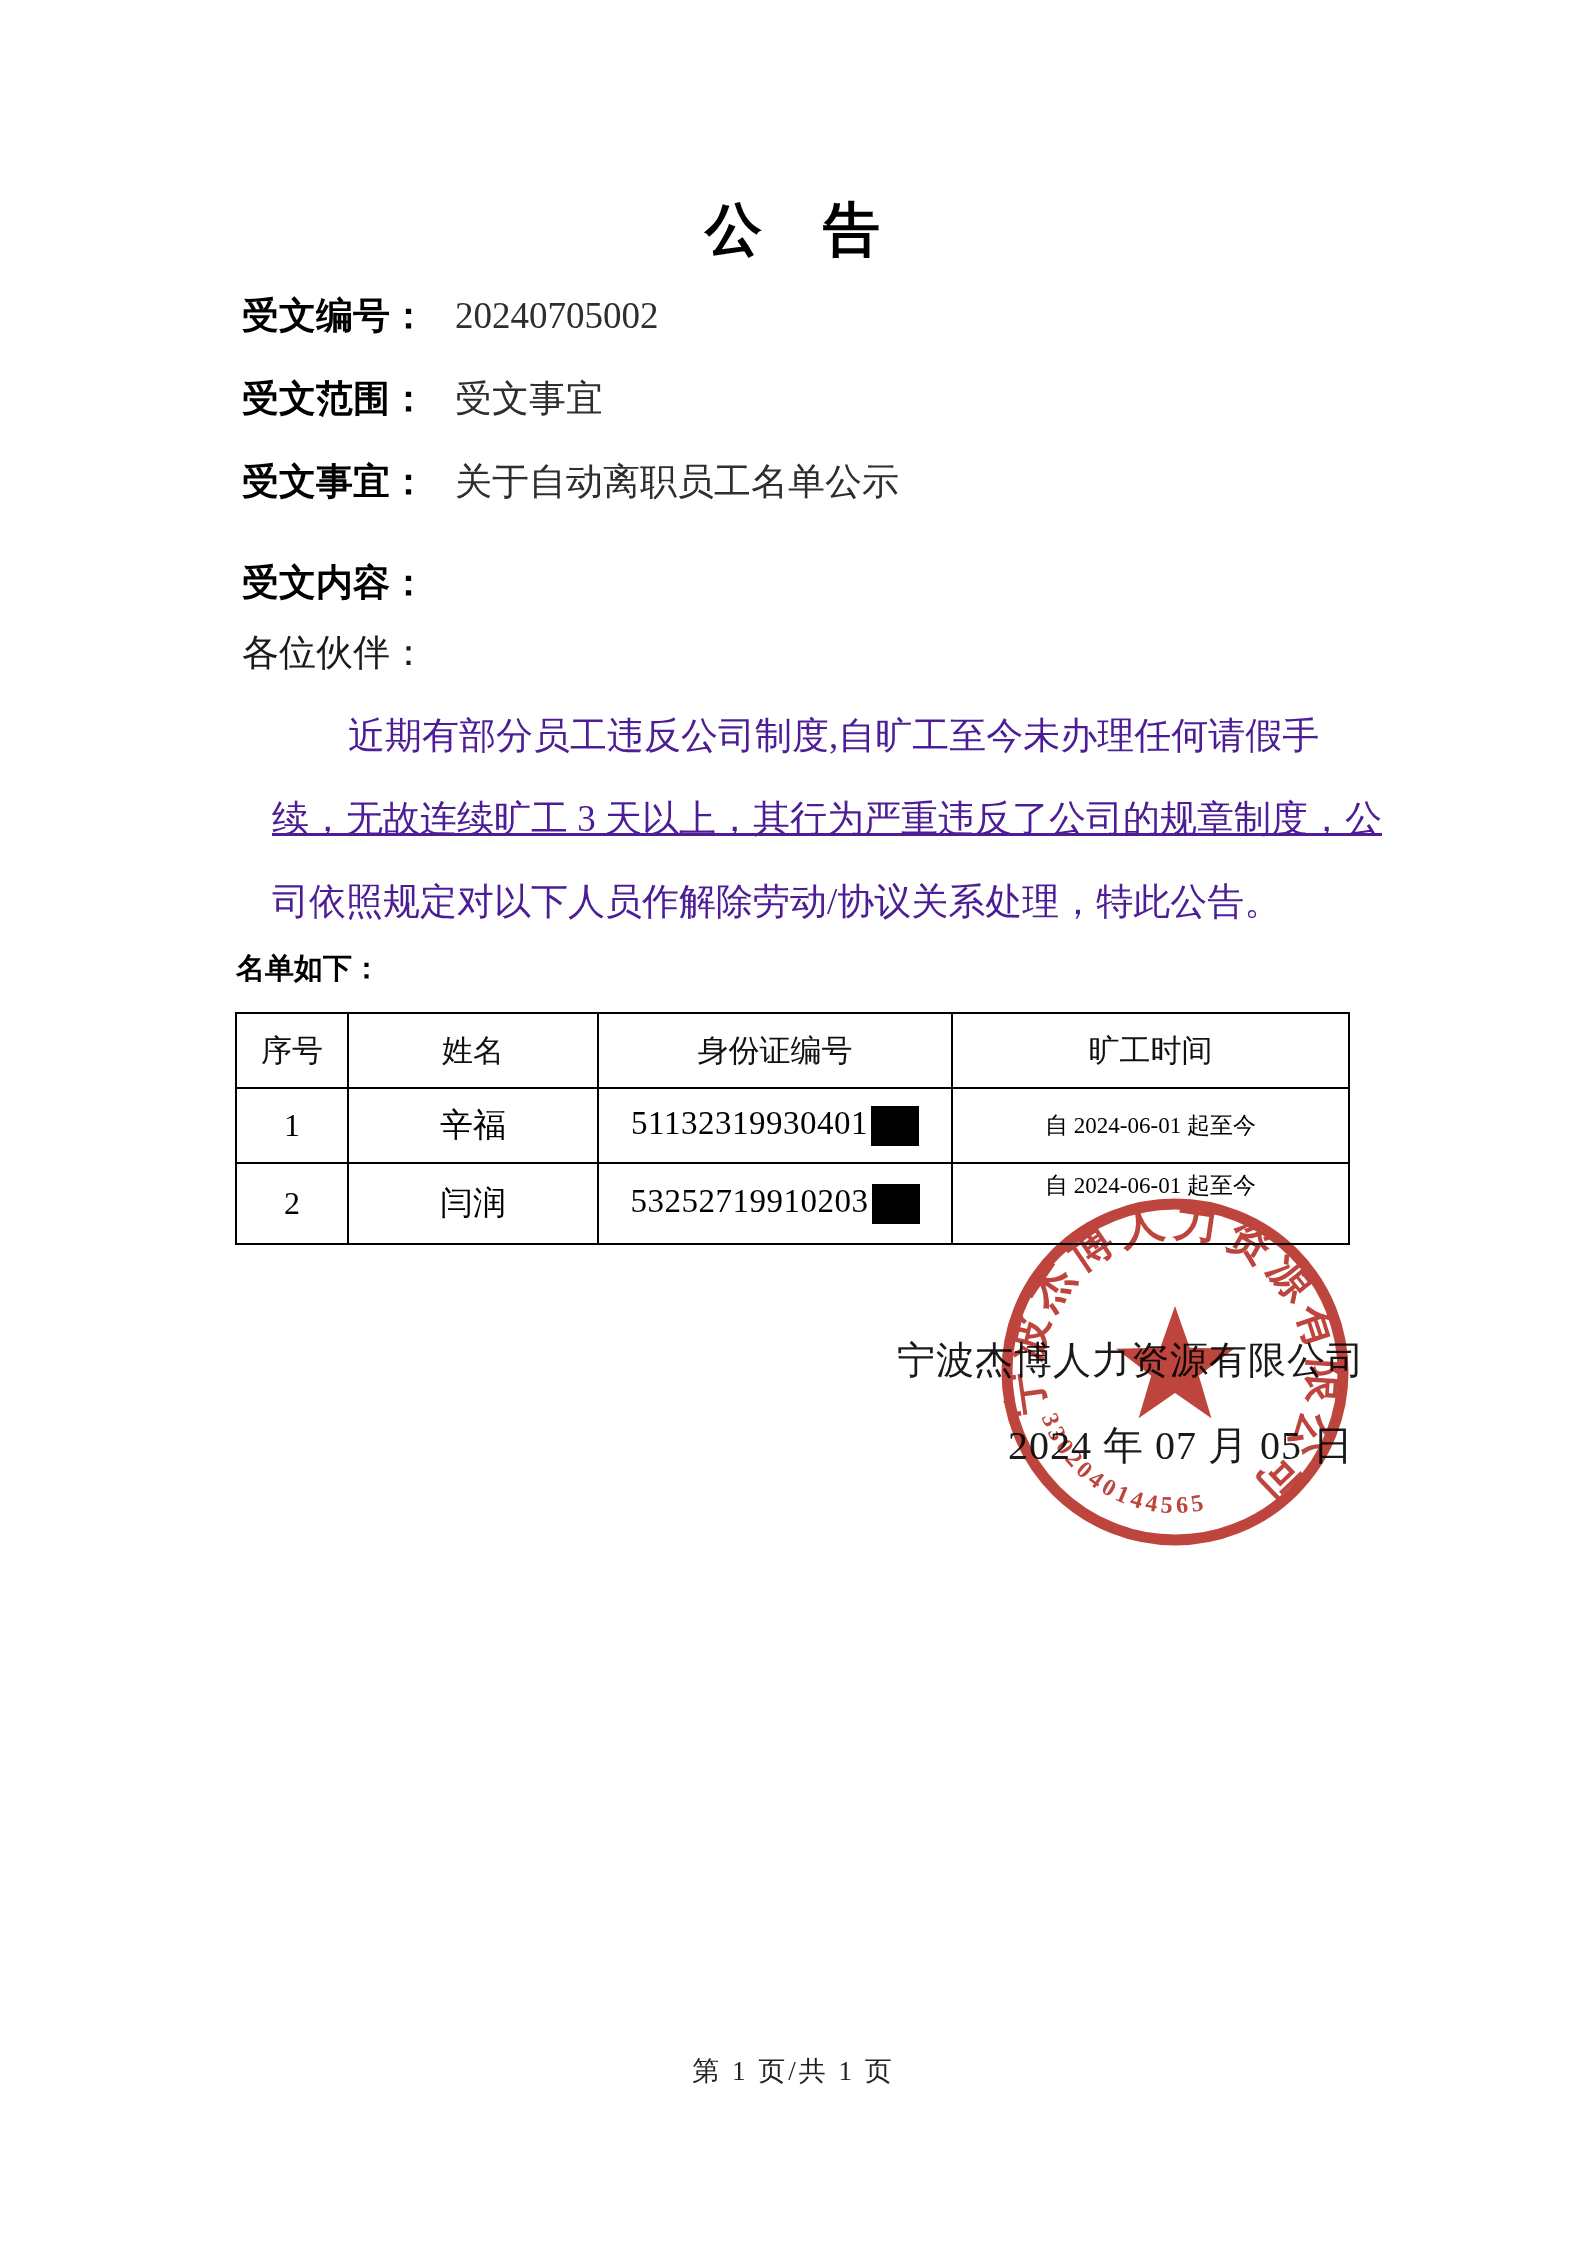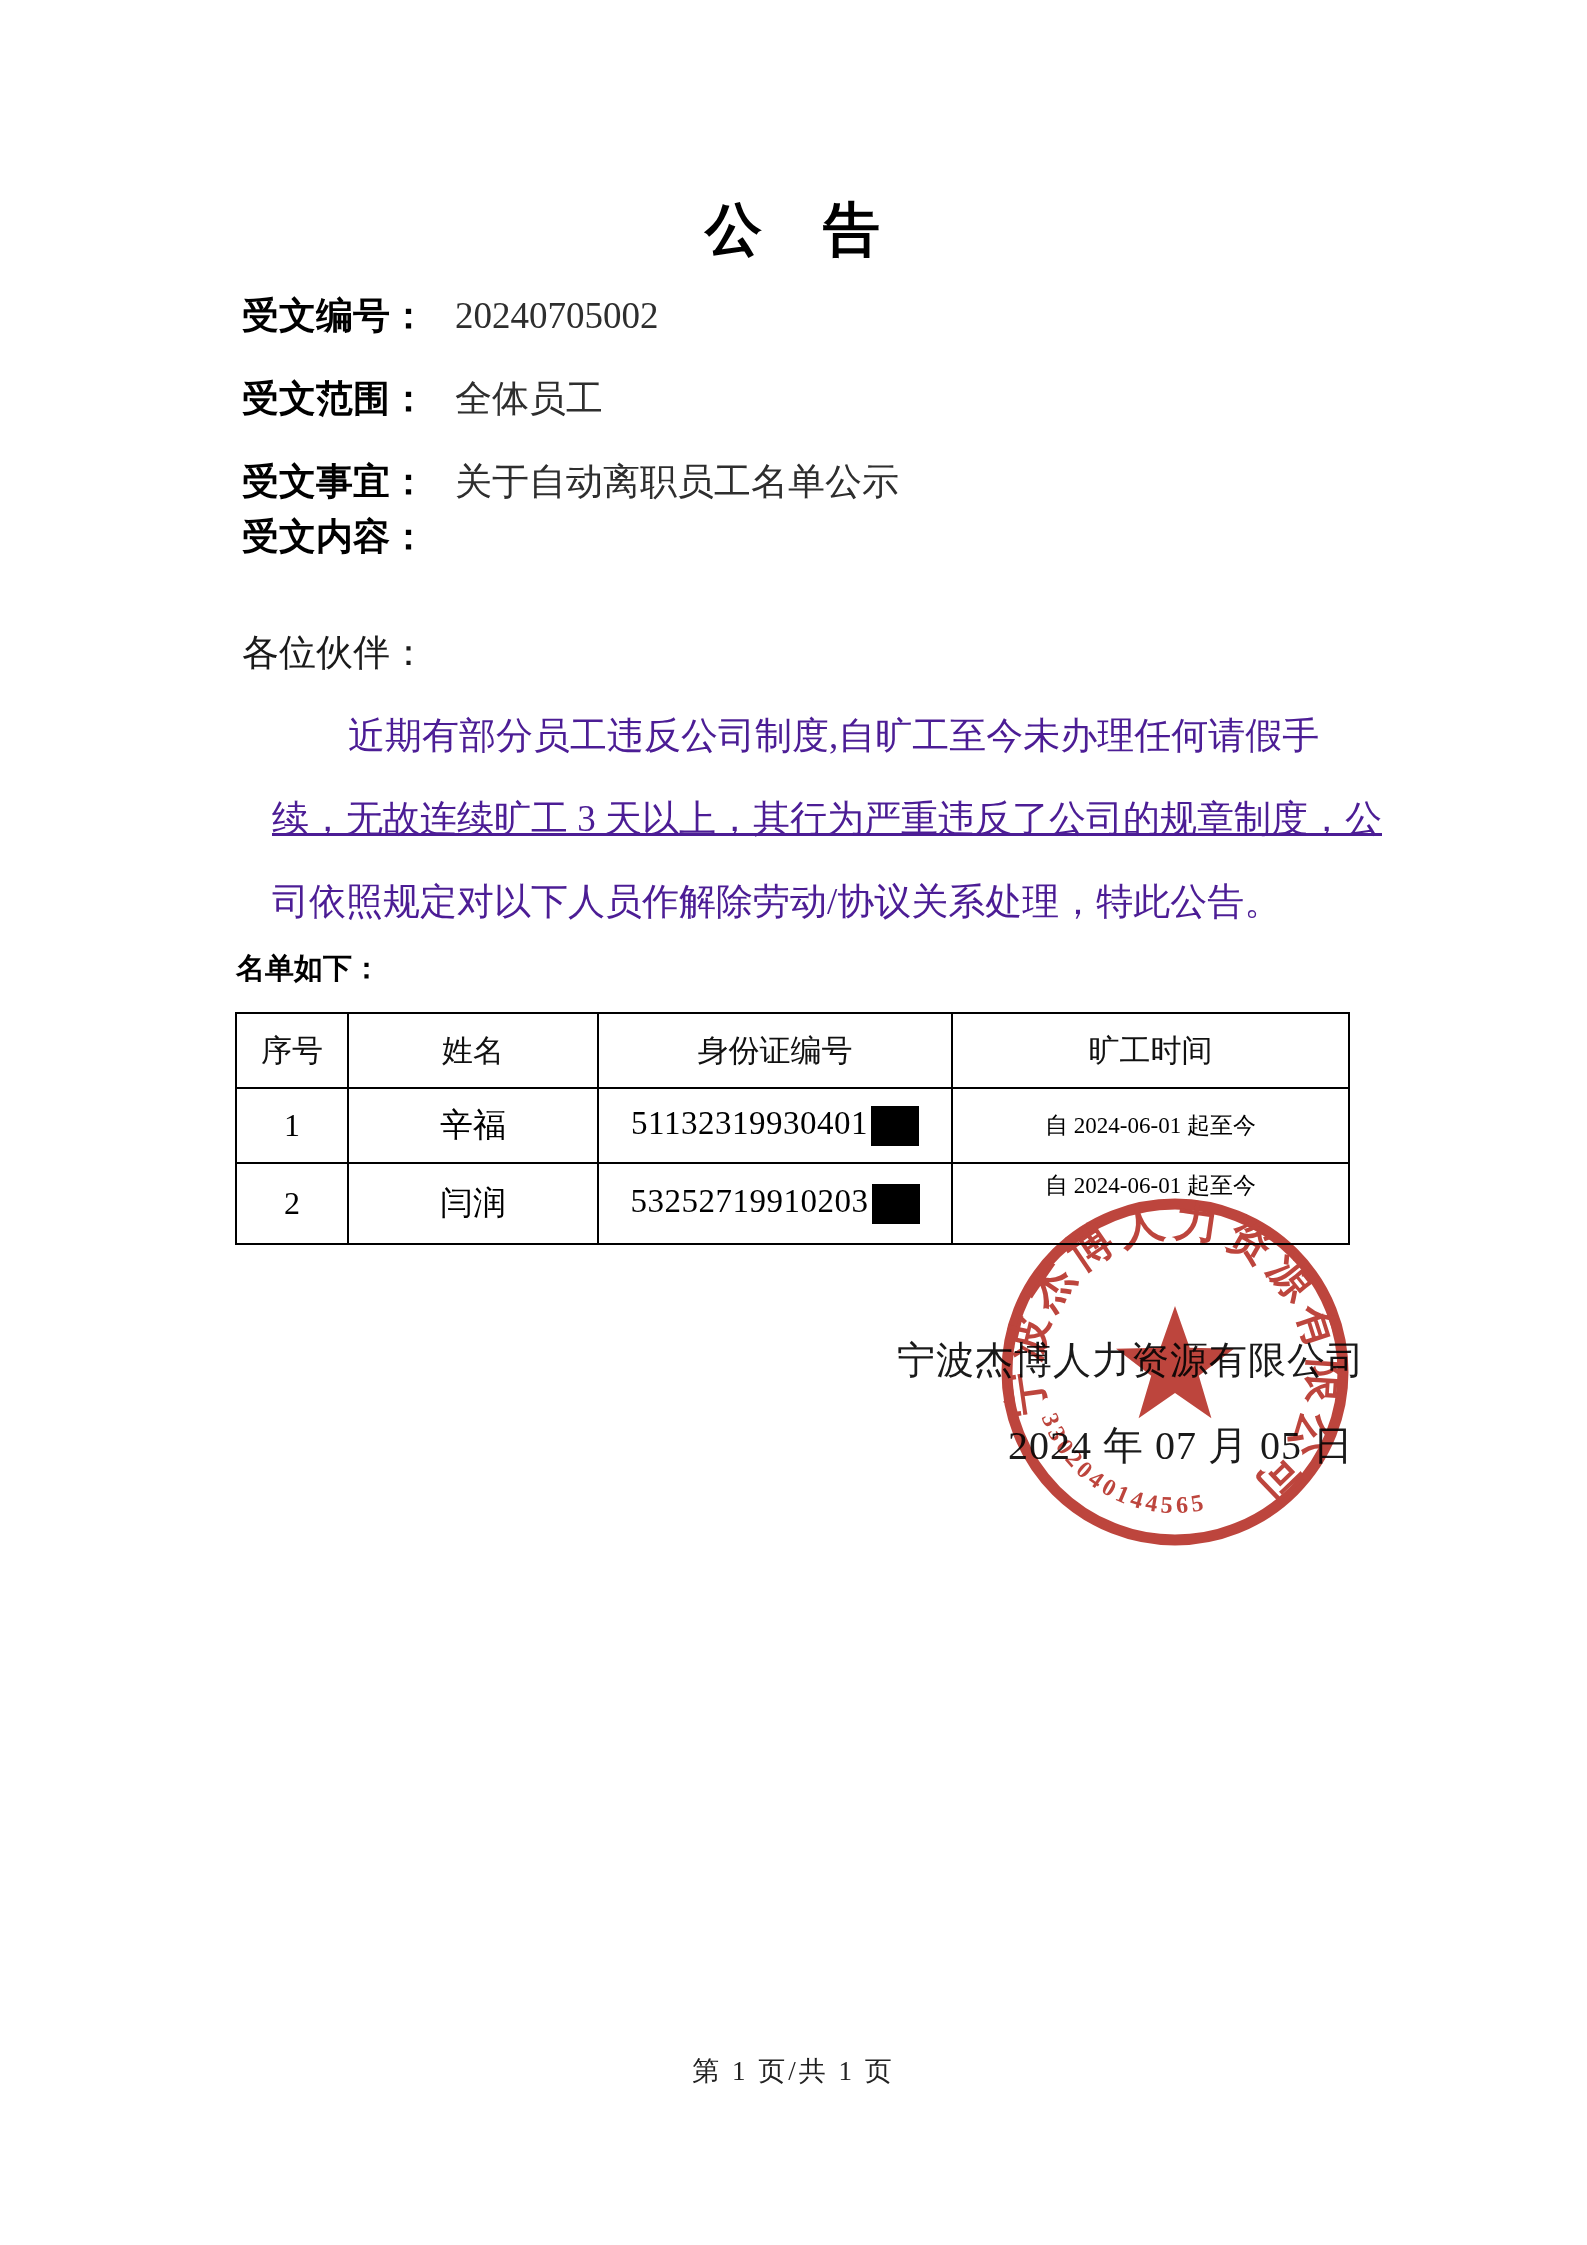--- a/index.html
+++ b/index.html
@@ -20,21 +20,21 @@
 
   .field-line {
     position: absolute; left: 242px;
     font-size: 37px; line-height: 1.25; white-space: nowrap;
   }
   .field-line .lbl { font-weight: bold; color: #000; }
   .field-line .val { margin-left: 28px; color: #2e2e2e; }
   #field-0 { top: 293px; }
   #field-1 { top: 376px; }
   #field-2 { top: 459px; }
-  #field-3 { top: 514px; }
+  #field-3 { top: 560px; }
 
   .salutation {
     position: absolute; left: 242px; top: 628px;
     font-size: 37px; color: #1a1a1a;
   }
 
   .para-line {
     position: absolute; left: 237px; width: 1130px;
     font-size: 37px; color: #4c1d95; white-space: nowrap; margin-left: 35px;
   }
@@ -91,21 +91,21 @@
 </style>
 </head>
 <body>
 
 <div class="doc-title">公　告</div>
 
 <div class="field-line" id="field-0">
   <span class="lbl">受文编号：</span><span class="val">20240705002</span>
 </div>
 <div class="field-line" id="field-1">
-  <span class="lbl">受文范围：</span><span class="val">全体员工</span>
+  <span class="lbl">受文范围：</span><span class="val">受文事宜</span>
 </div>
 <div class="field-line" id="field-2">
   <span class="lbl">受文事宜：</span><span class="val">关于自动离职员工名单公示</span>
 </div>
 <div class="field-line" id="field-3">
   <span class="lbl">受文内容：</span><span class="val"></span>
 </div>
 
 <div class="salutation">各位伙伴：</div>
 

